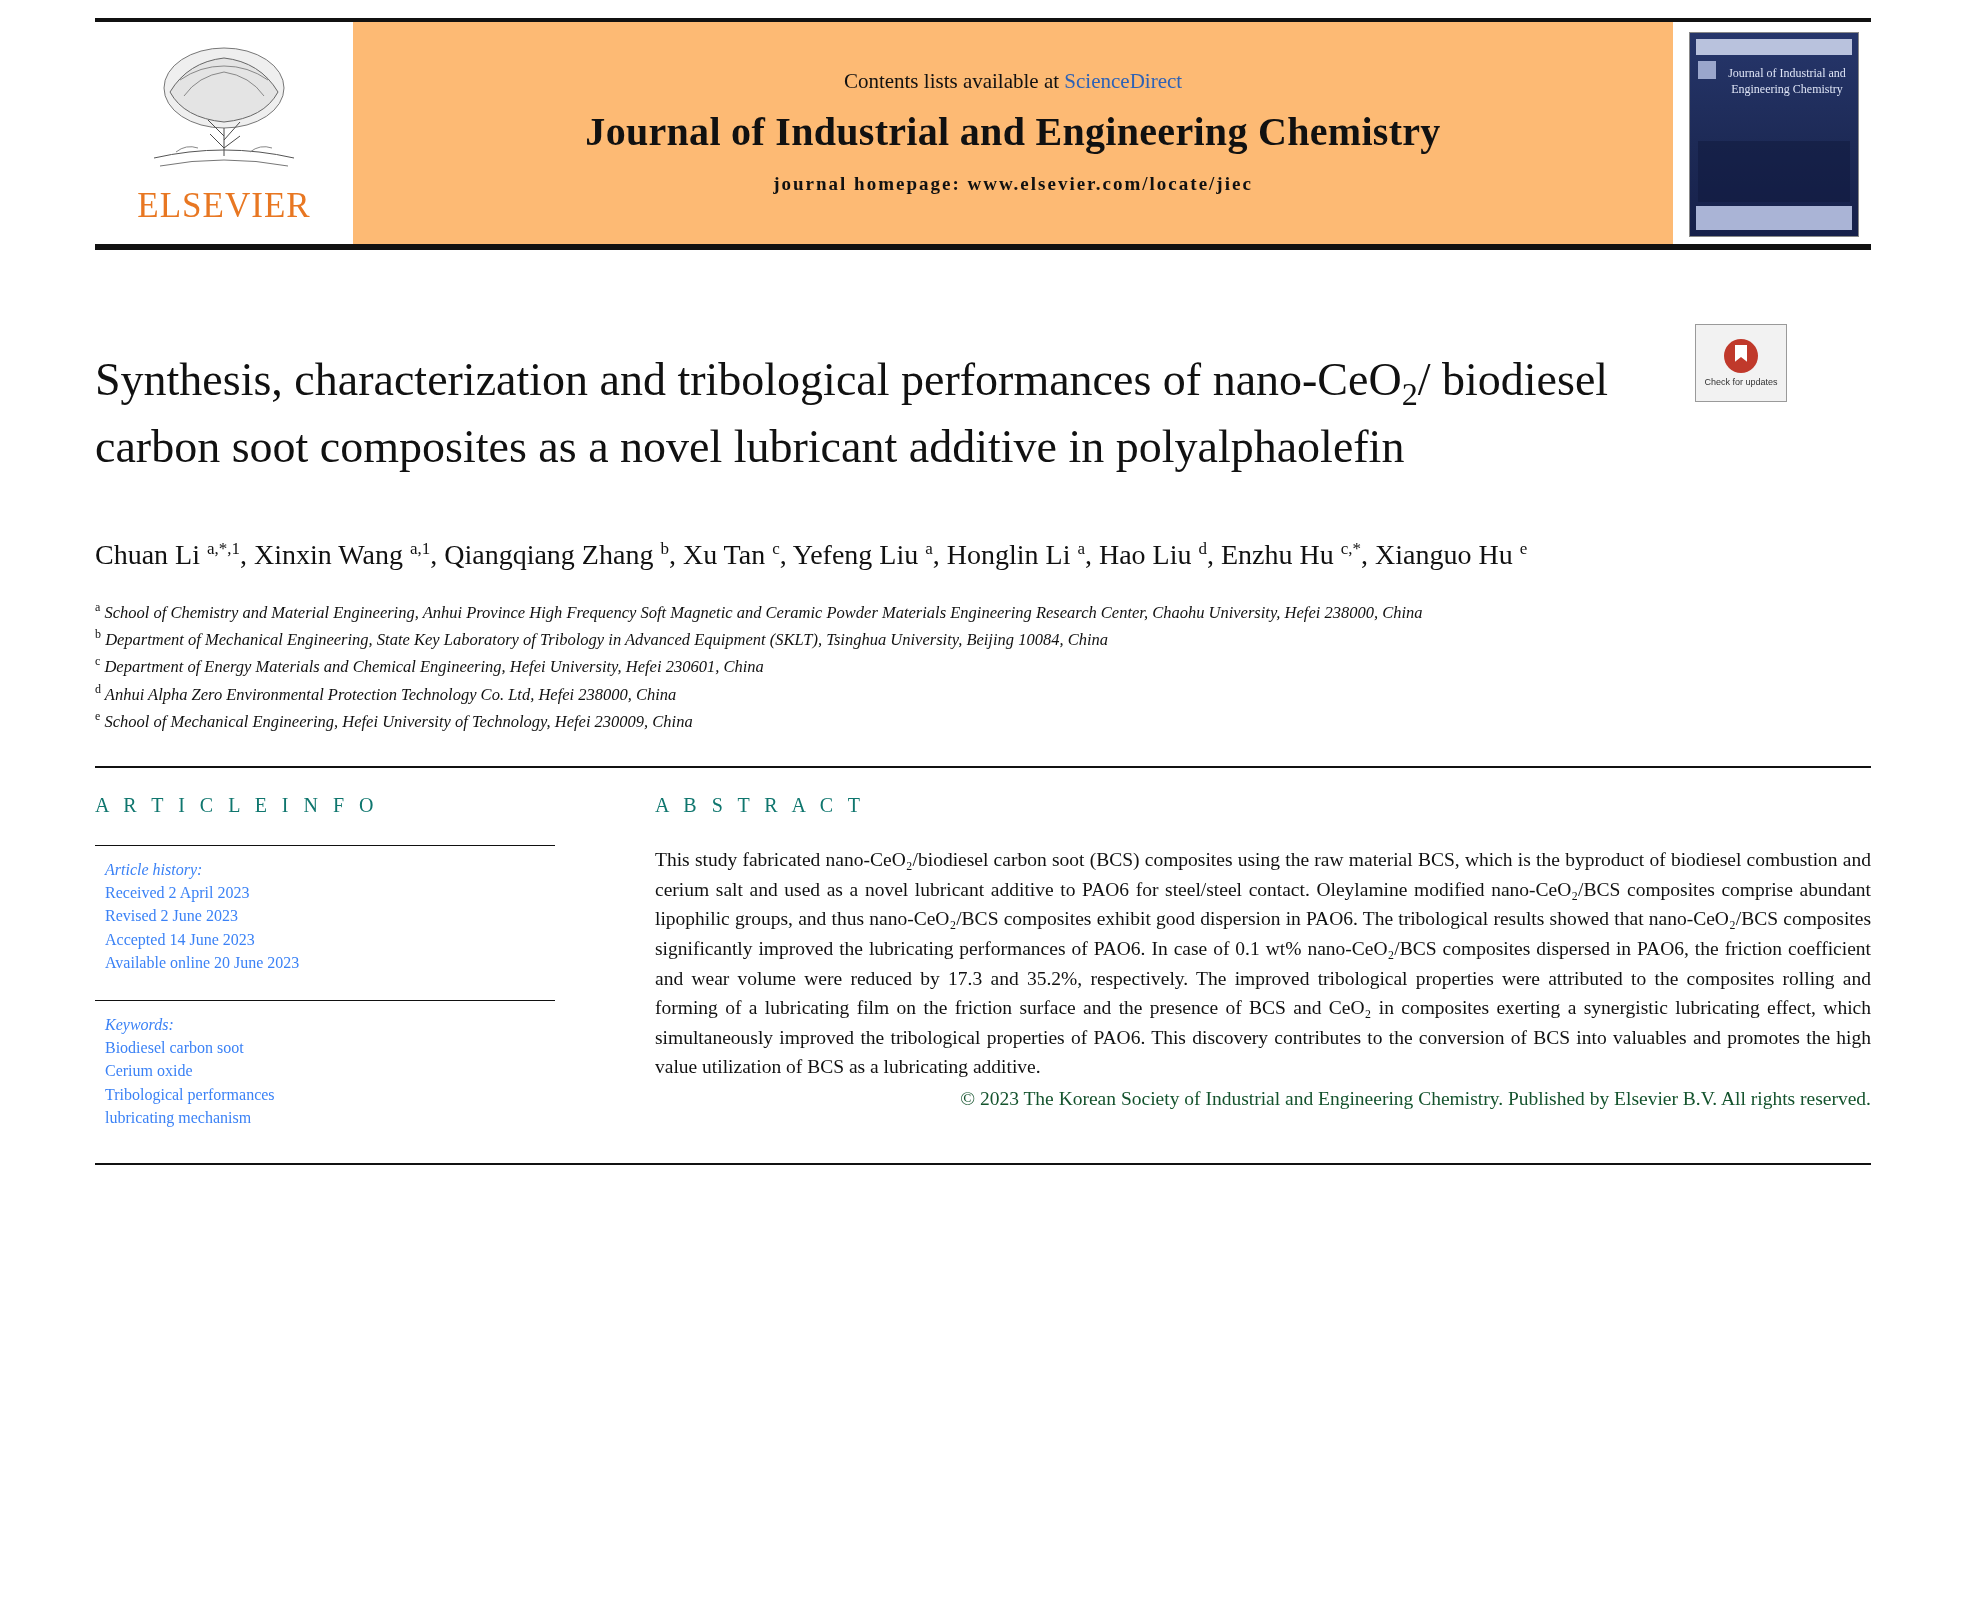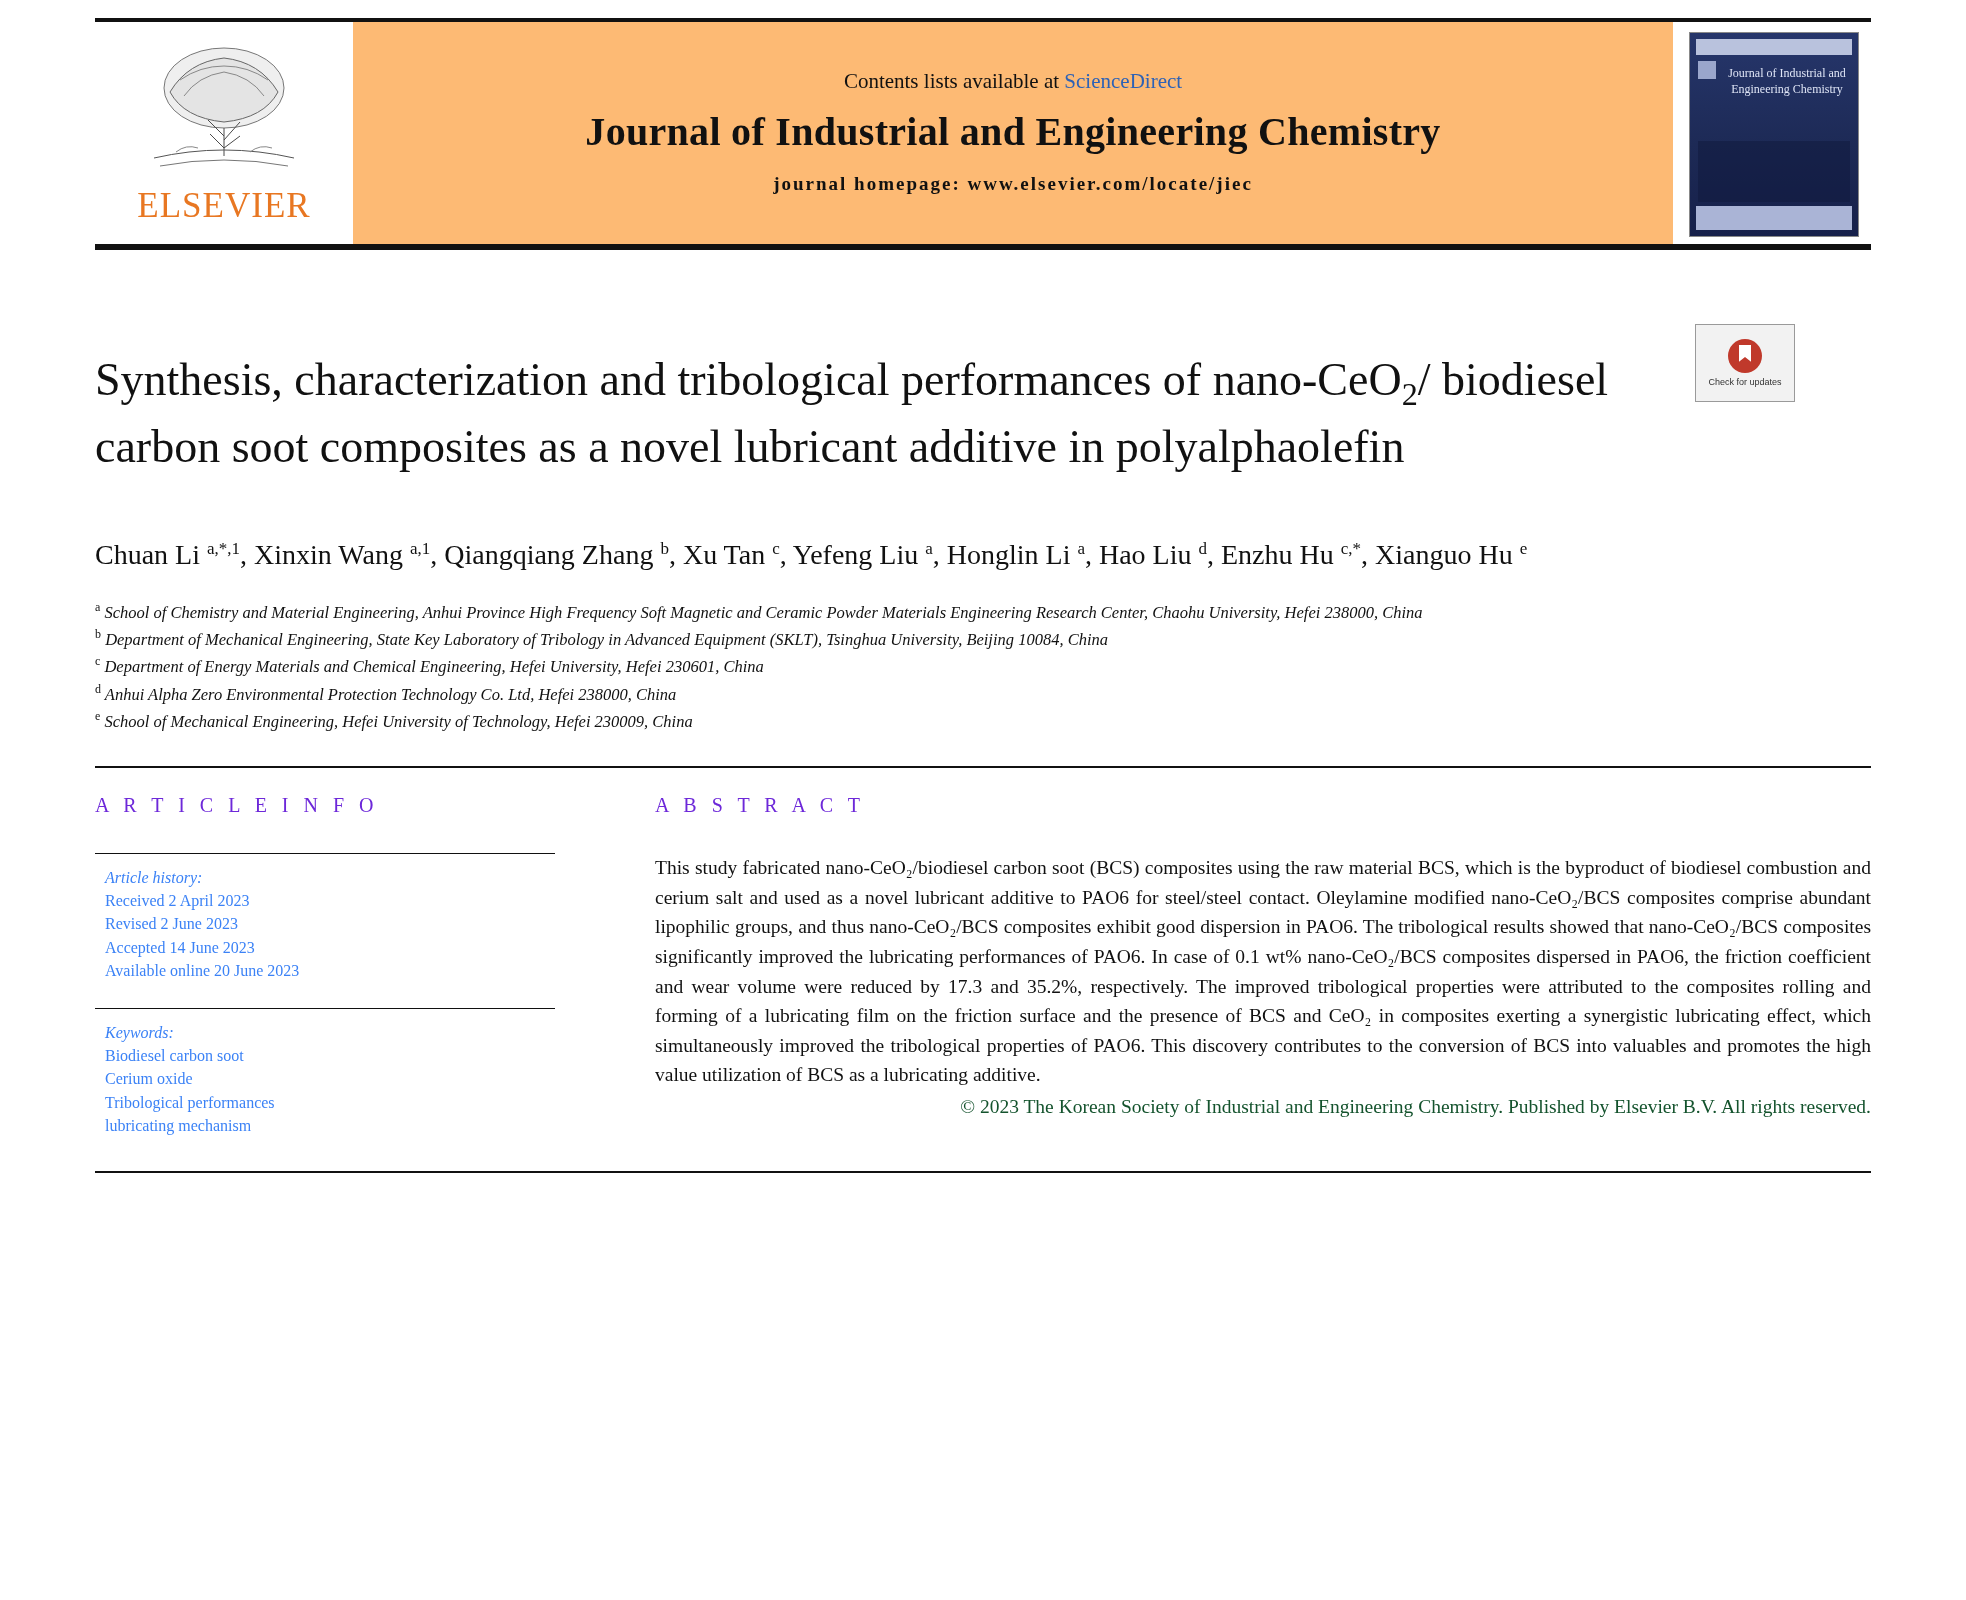--- a/index.html
+++ b/index.html
@@ -150,21 +150,21 @@
     flex: 1 1 auto;
     font-size: 46px;
     line-height: 1.33;
     font-weight: 400;
     color: #111;
     max-width: 1590px;
     font-family: "Liberation Serif", serif;
   }
   .crossmark {
     flex: 0 0 auto;
-    width: 100px;
+    width: 92px;
     height: 78px;
     border: 1px solid #9a9a9a;
     background: #f2f2f2;
     margin-top: 6px;
     margin-left: 10px;
     display: flex;
     flex-direction: column;
     align-items: center;
     justify-content: center;
     text-align: center;
@@ -214,23 +214,23 @@
   .cols {
     margin: 0 95px;
     display: flex;
     padding-top: 26px;
   }
   .col-left { flex: 0 0 560px; padding-right: 40px; }
   .col-right { flex: 1 1 auto; }
   .sec-head {
     font-size: 20px;
     letter-spacing: 5px;
-    color: #6d28d9;
-    font-family: "Liberation Serif", serif;
-    margin-bottom: 36px;
+    color: #0f766e;
+    font-family: "Liberation Serif", serif;
+    margin-bottom: 28px;
   }
   .ai-rule {
     border-top: 1.5px solid #111;
     margin: 0 0 12px 0;
     width: 460px;
   }
   .ai-block { font-size: 16px; line-height: 1.45; color: #3b82f6; margin-left: 10px; }
   .ai-block .lbl { font-style: italic; }
   .kw-rule {
     border-top: 1.5px solid #111;

